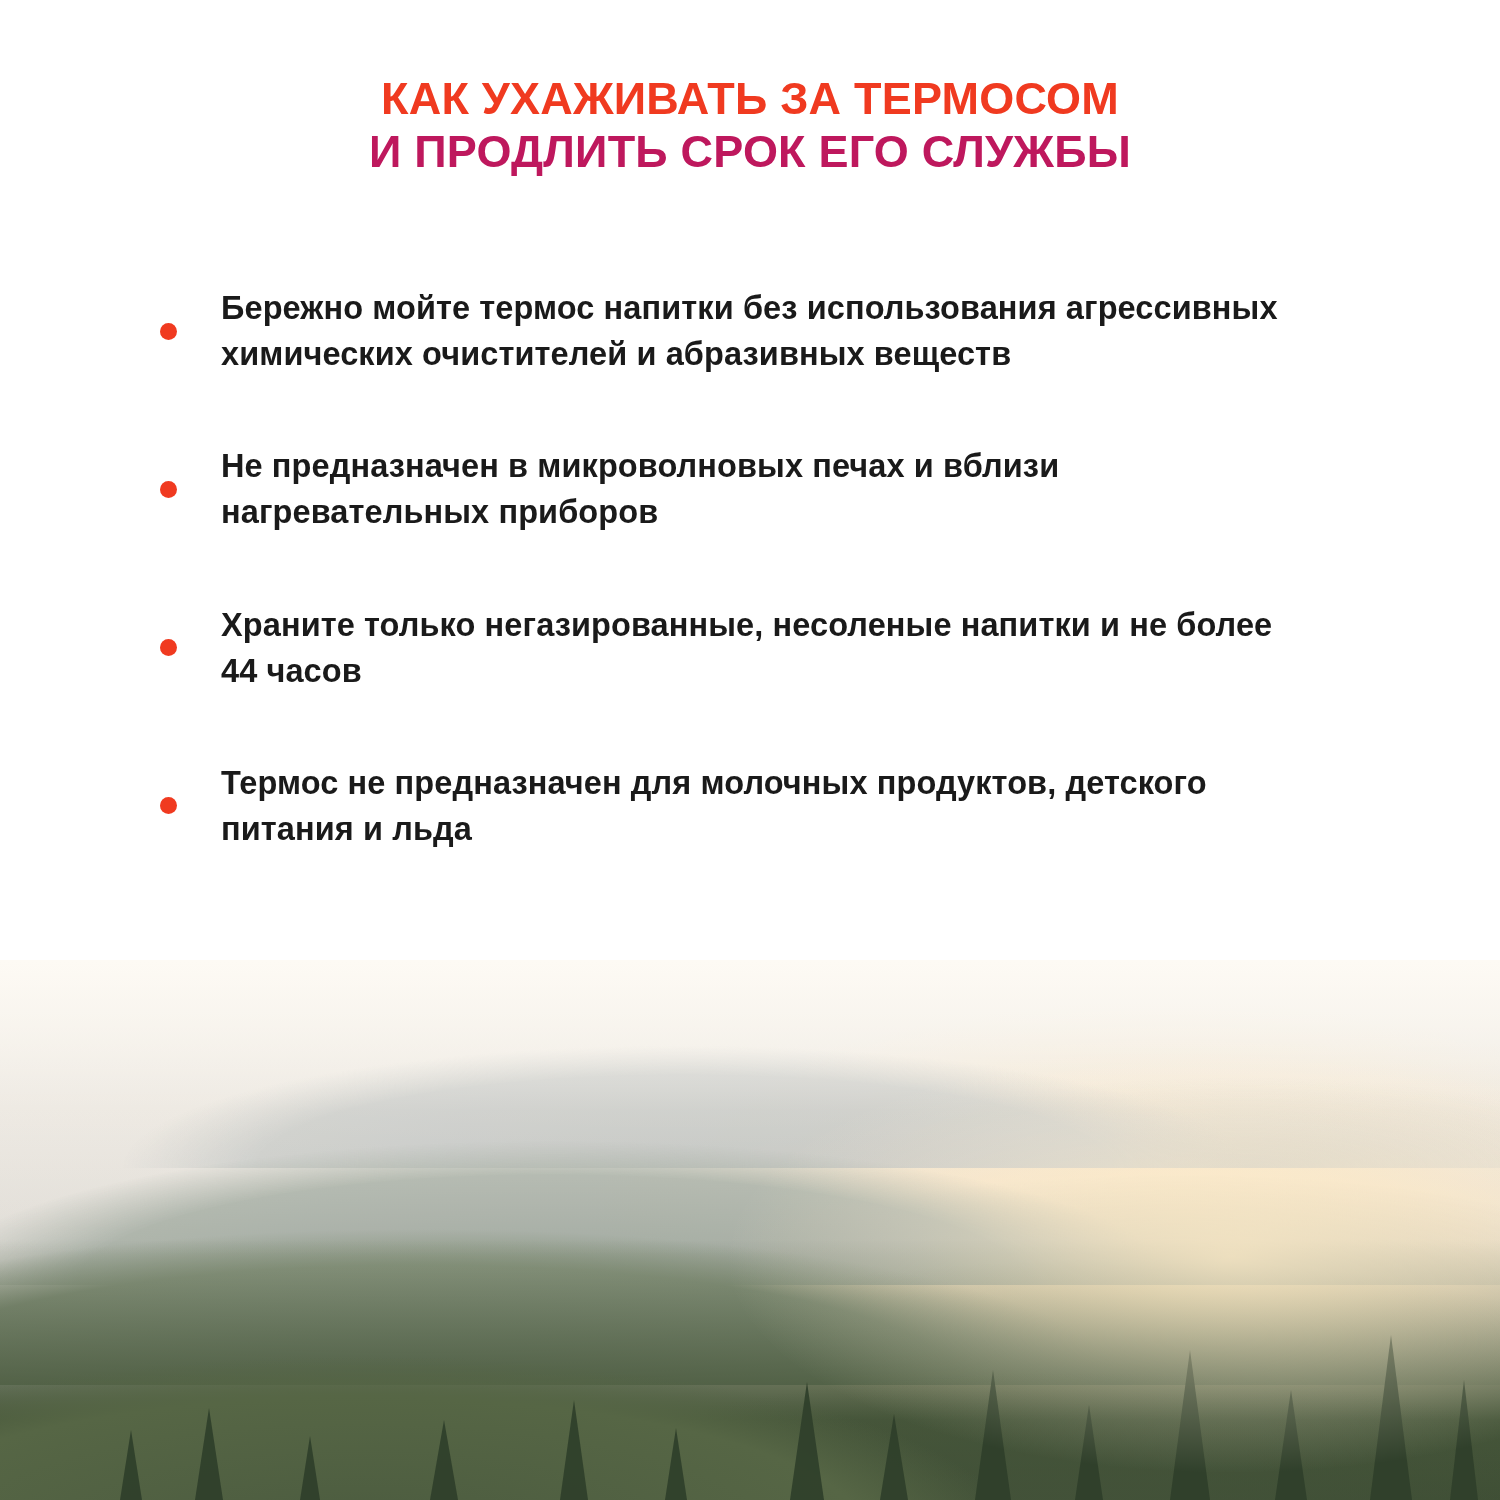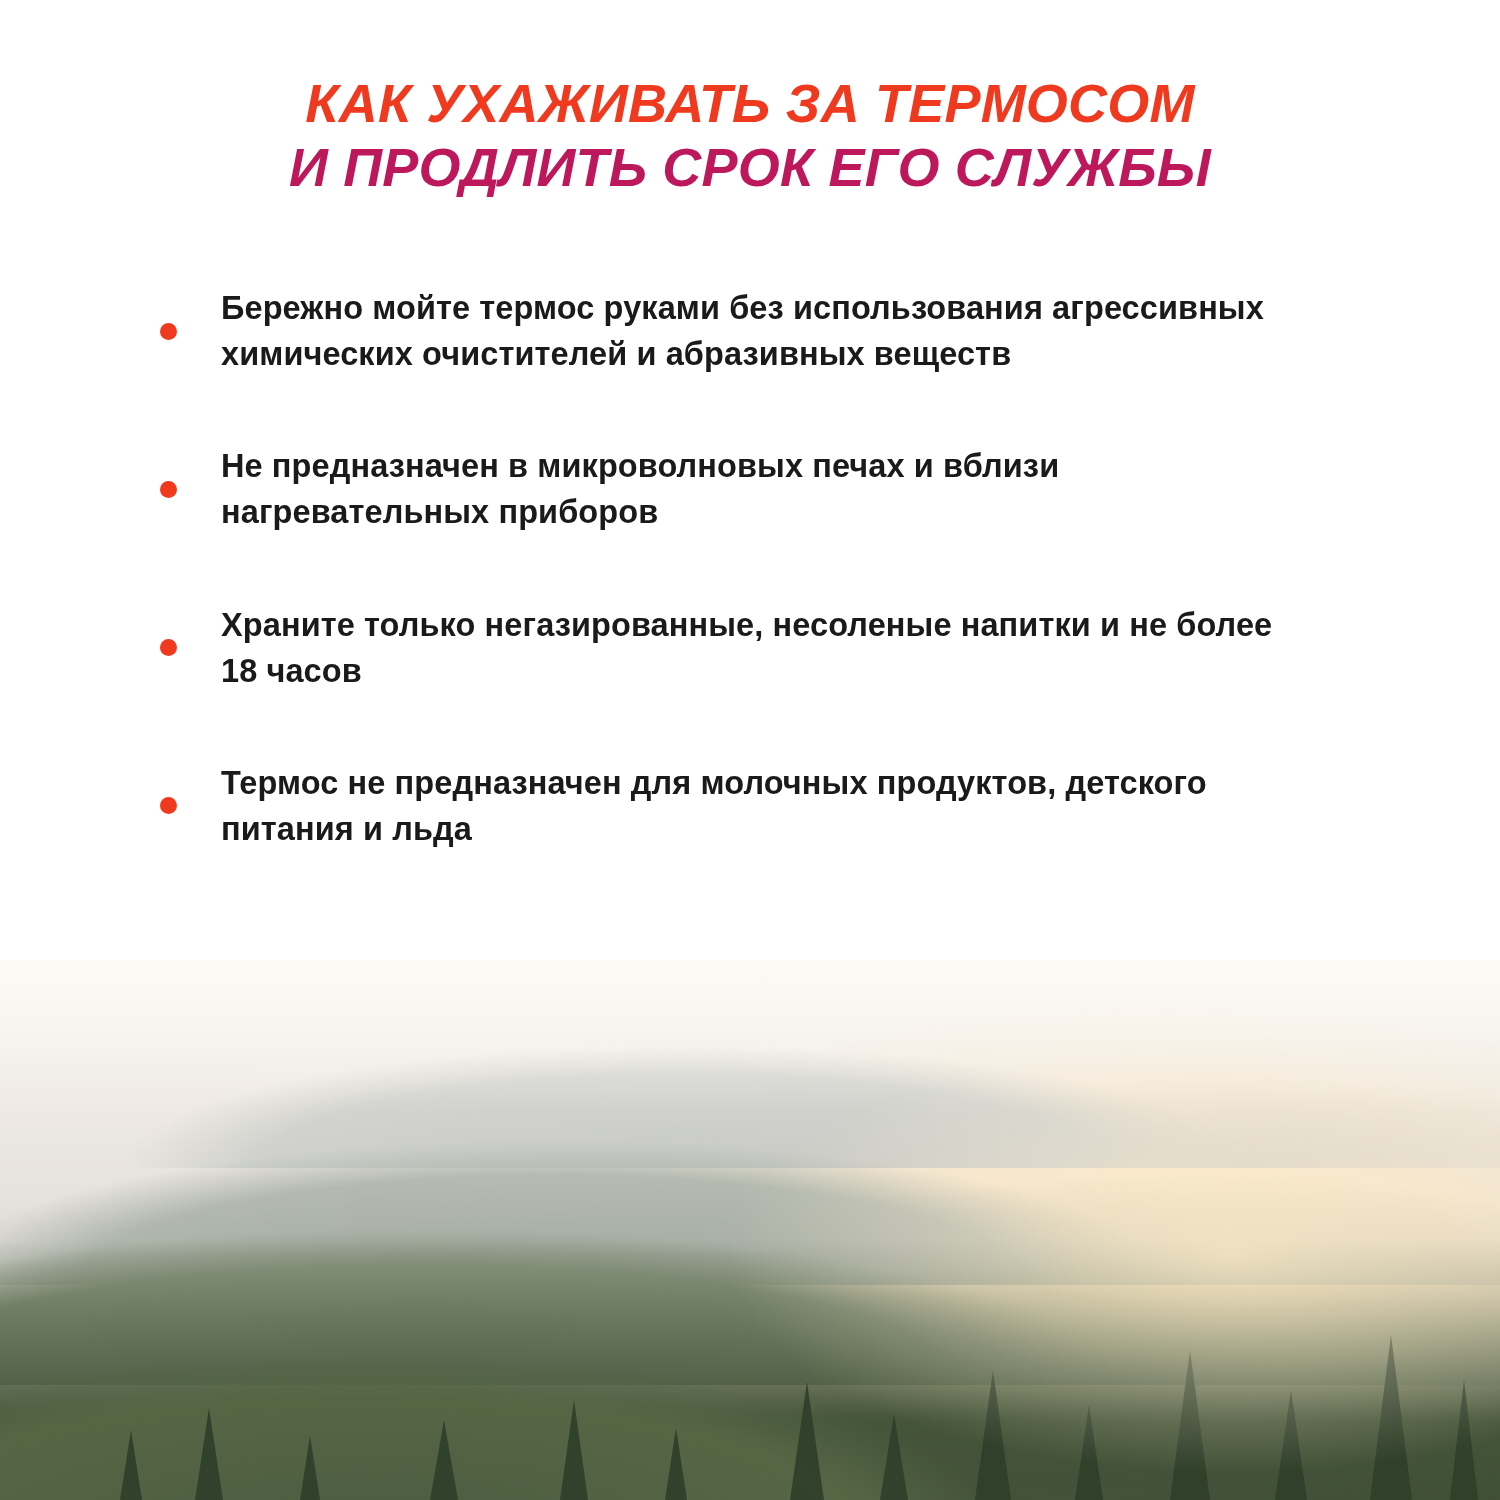--- a/index.html
+++ b/index.html
@@ -101,24 +101,23 @@
   .heading {
     position: absolute;
     top: 72px;
     left: 0;
     width: 1500px;
     text-align: center;
     line-height: 1.18;
   }
   .heading .line {
     display: block;
-    font-size: 54px;
+    font-size: 45px;
     font-weight: bold;
     letter-spacing: 0.2px;
-    font-style: italic;
   }
   .heading .line-1 { color: #F03A20; }
   .heading .line-2 { color: #be185d; }
 
   
   .list {
     position: absolute;
     top: 285px;
     left: 160px;
     width: 1180px;
@@ -178,31 +177,31 @@
 
   <div class="heading">
     <span class="line line-1">КАК УХАЖИВАТЬ ЗА ТЕРМОСОМ</span>
     <span class="line line-2">И ПРОДЛИТЬ СРОК ЕГО СЛУЖБЫ</span>
   </div>
 
   <div class="list">
 
     <div class="item">
       <span class="bullet"></span>
-      <span class="item-text">Бережно мойте термос руками без использования агрессивных химических очистителей и абразивных веществ</span>
+      <span class="item-text">Бережно мойте термос напитки без использования агрессивных химических очистителей и абразивных веществ</span>
     </div>
 
     <div class="item">
       <span class="bullet"></span>
       <span class="item-text">Не предназначен в микроволновых печах и вблизи нагревательных приборов</span>
     </div>
 
     <div class="item">
       <span class="bullet"></span>
-      <span class="item-text">Храните только негазированные, несоленые напитки и не более 18 часов</span>
+      <span class="item-text">Храните только негазированные, несоленые напитки и не более 44 часов</span>
     </div>
 
     <div class="item">
       <span class="bullet"></span>
       <span class="item-text">Термос не предназначен для молочных продуктов, детского питания и льда</span>
     </div>
 
   </div>
 
 </div>

